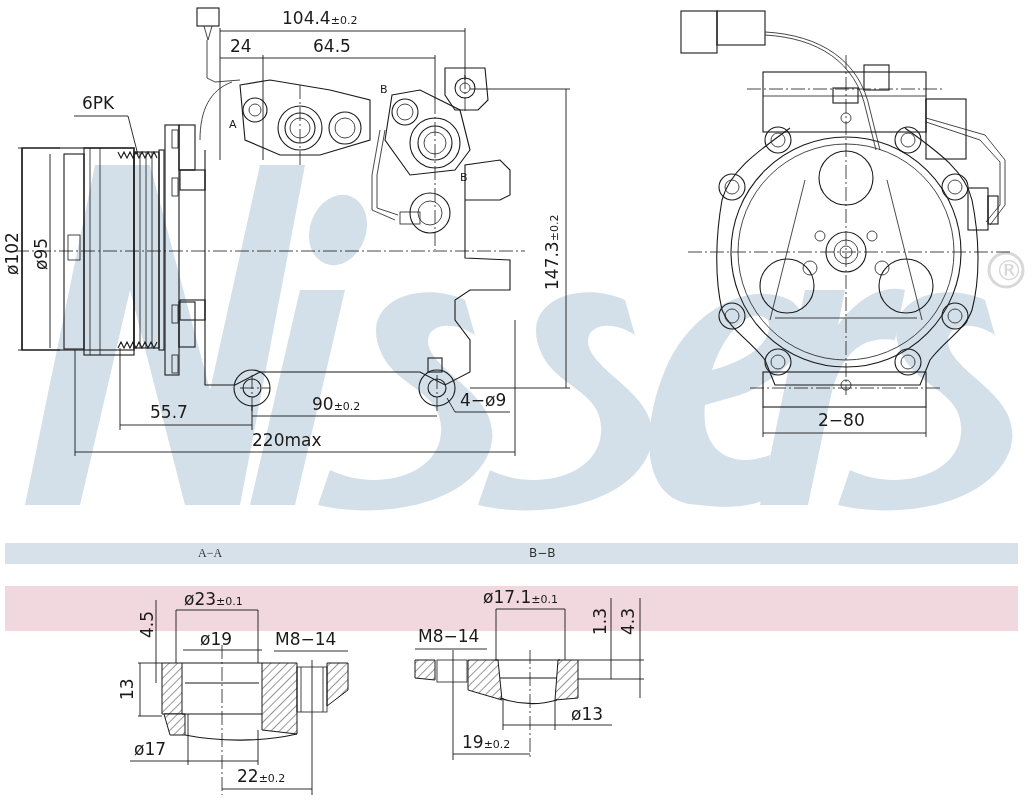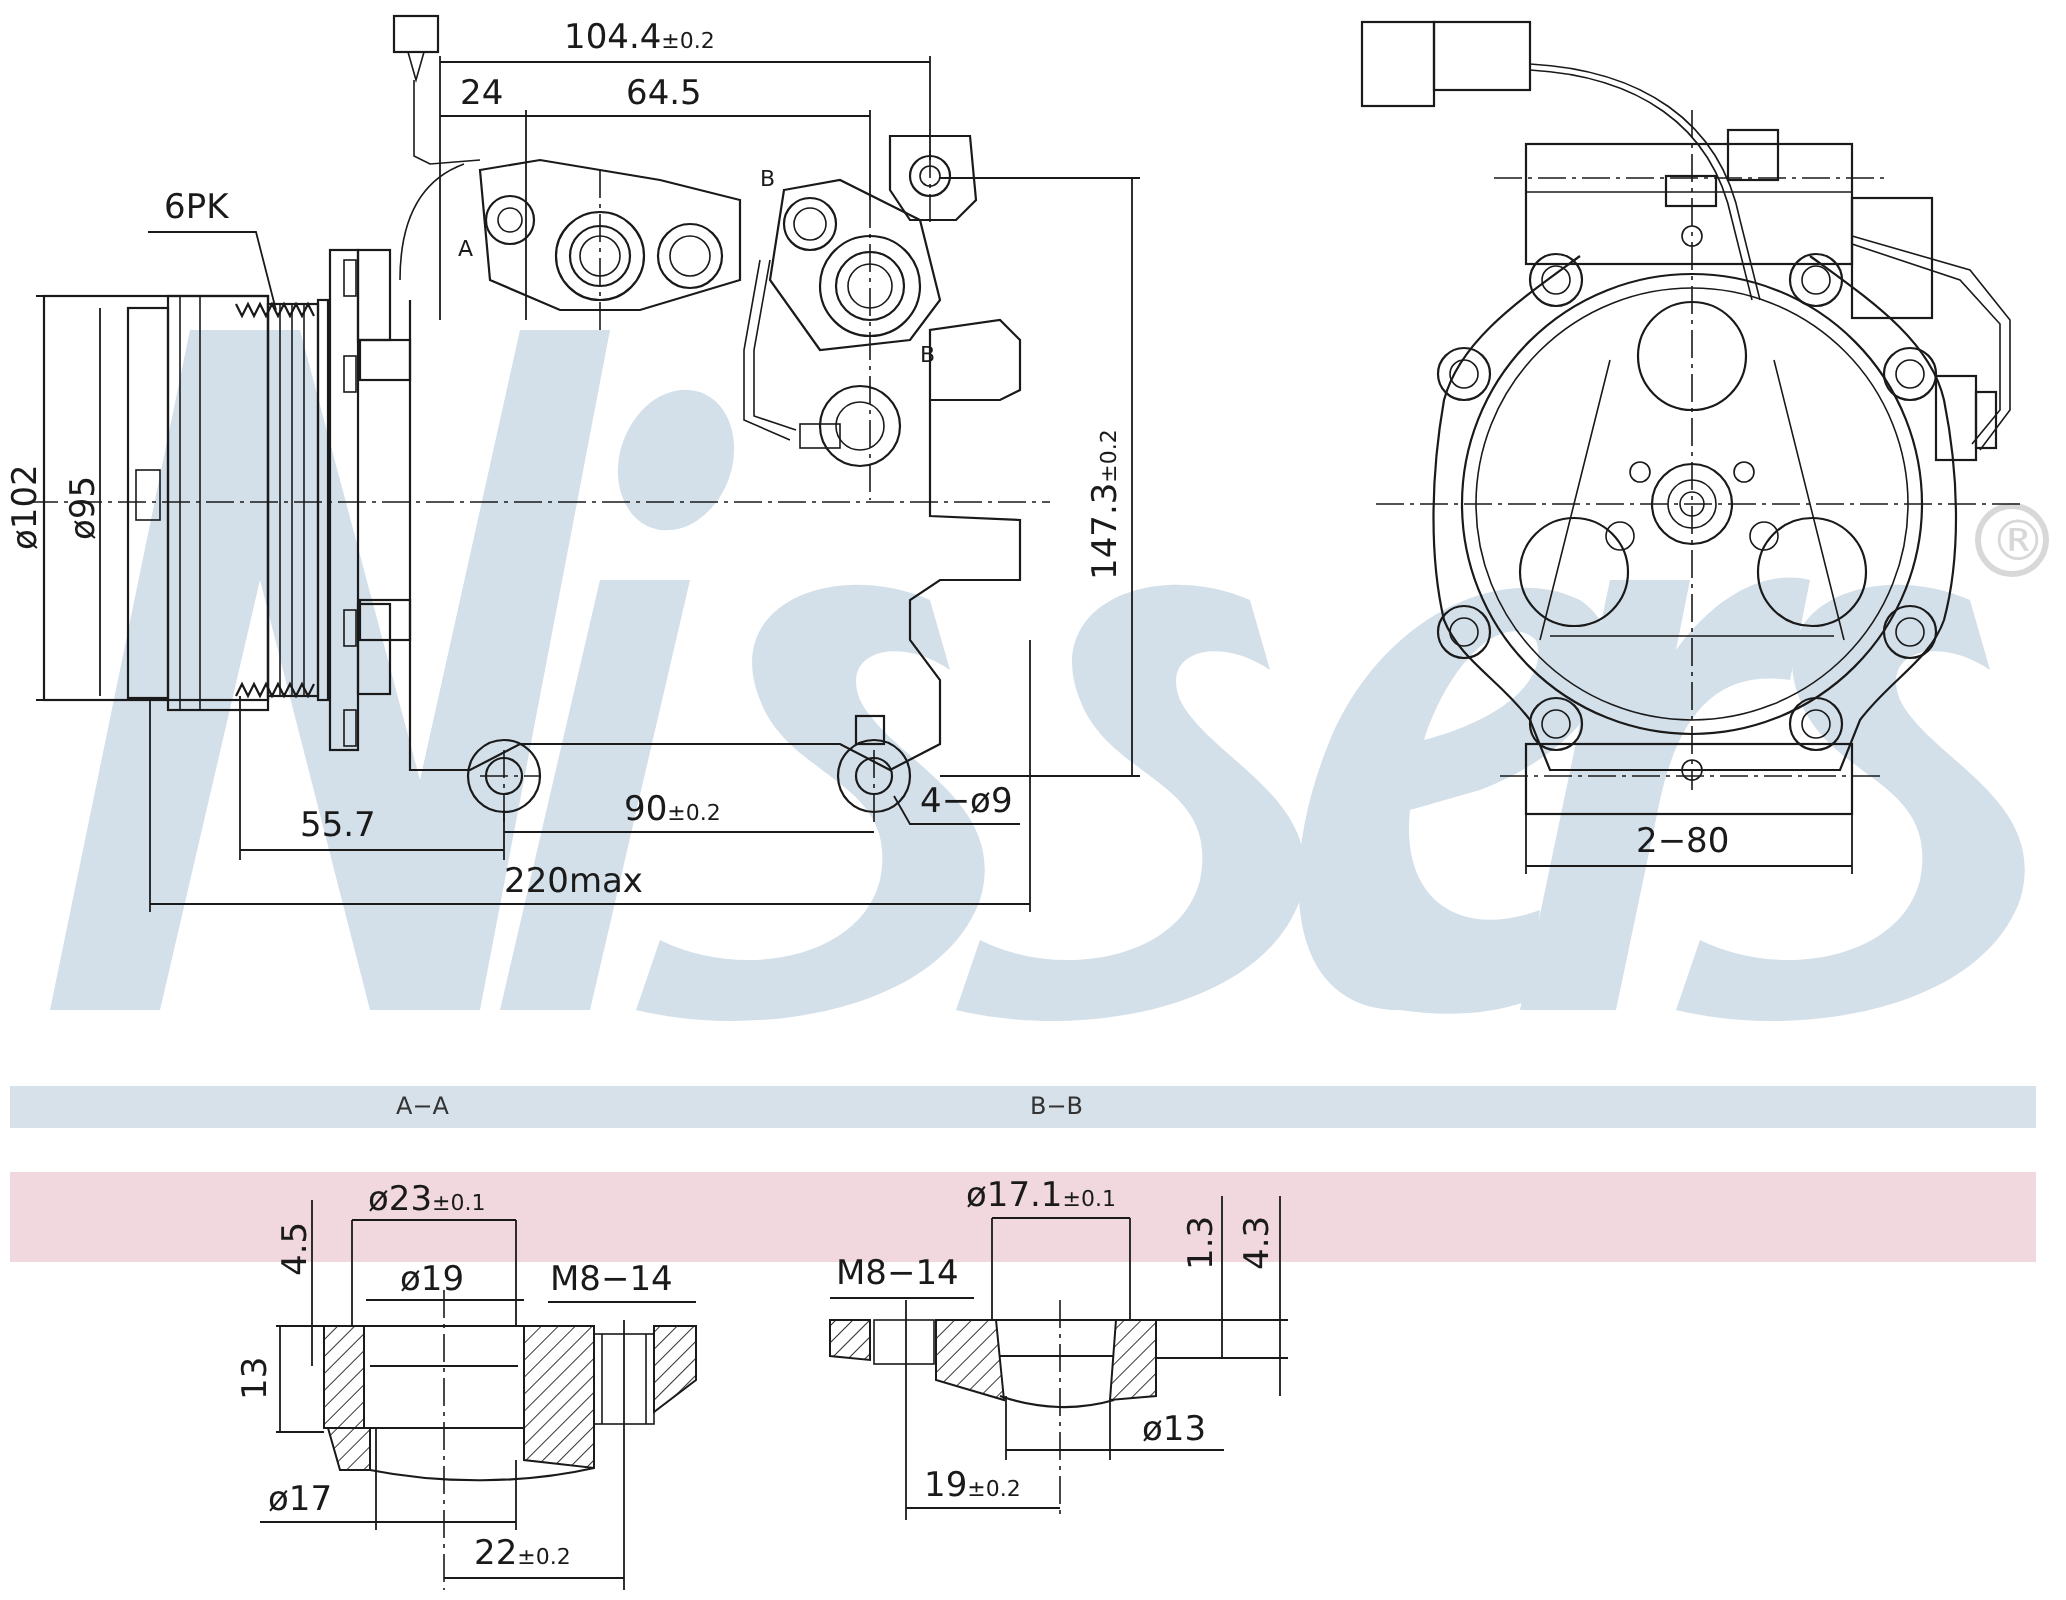--- a/index.html
+++ b/index.html
@@ -17,22 +17,22 @@
   .txt-s { fill:#1a1a1a; font-family:"DejaVu Sans", sans-serif; font-size:11px; }
   .band-a { position:absolute; left:5px; top:543px; width:1013px; height:21px; background:#d6e1ea; }
   .band-b { position:absolute; left:5px; top:586px; width:1013px; height:45px; background:#f0d8de; }
   .band-label { position:absolute; top:546px; font-size:12px; color:#333; font-family:"DejaVu Sans", sans-serif; }
 </style>
 </head>
 <body>
 
 <div class="band-a"></div>
 <div class="band-b"></div>
-<div class="band-label" style="left:198px;">A−A</div>
-<div class="band-label" style="left:515px;">B−B</div>
+<div class="band-label" style="left:198px;font-family:Liberation Serif, serif;">A−A</div>
+<div class="band-label" style="left:529px;">B−B</div>
 
 <svg id="canvas" viewBox="0 0 1033 800" xmlns="http://www.w3.org/2000/svg">
   <defs>
     <pattern id="hatch" patternUnits="userSpaceOnUse" width="6" height="6" patternTransform="rotate(45)">
       <rect width="6" height="6" fill="#ffffff"></rect>
       <line x1="0" y1="0" x2="0" y2="6" stroke="#1a1a1a" stroke-width="0.9"></line>
     </pattern>
   </defs>
 
   <g>

